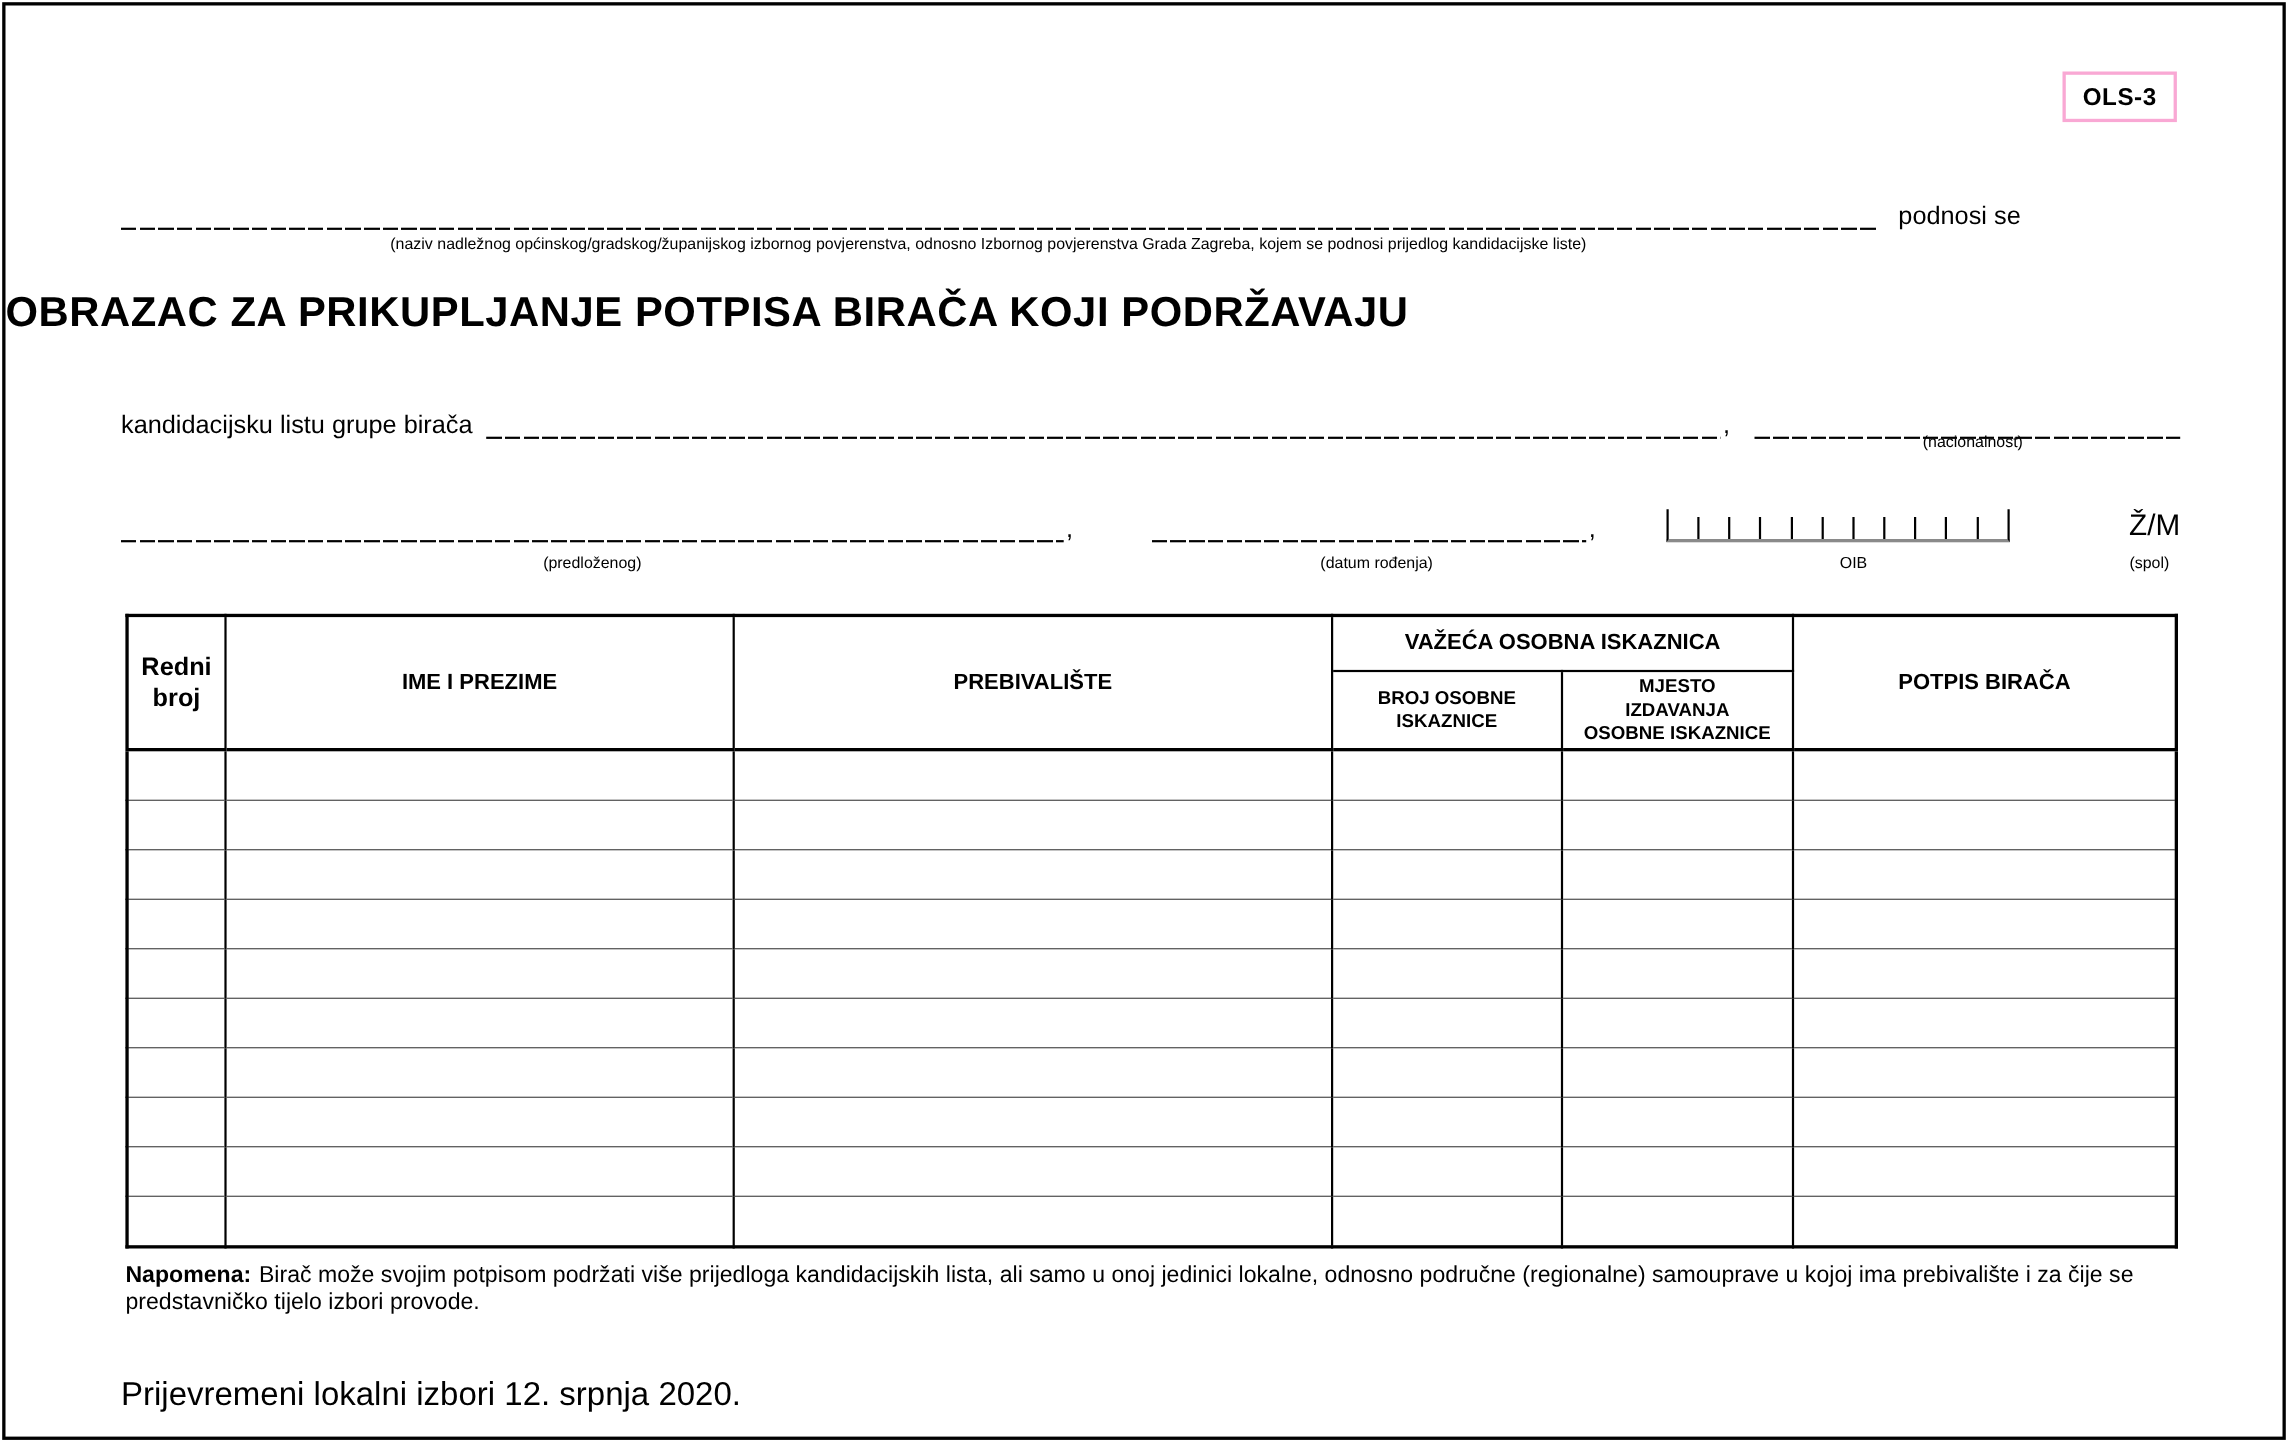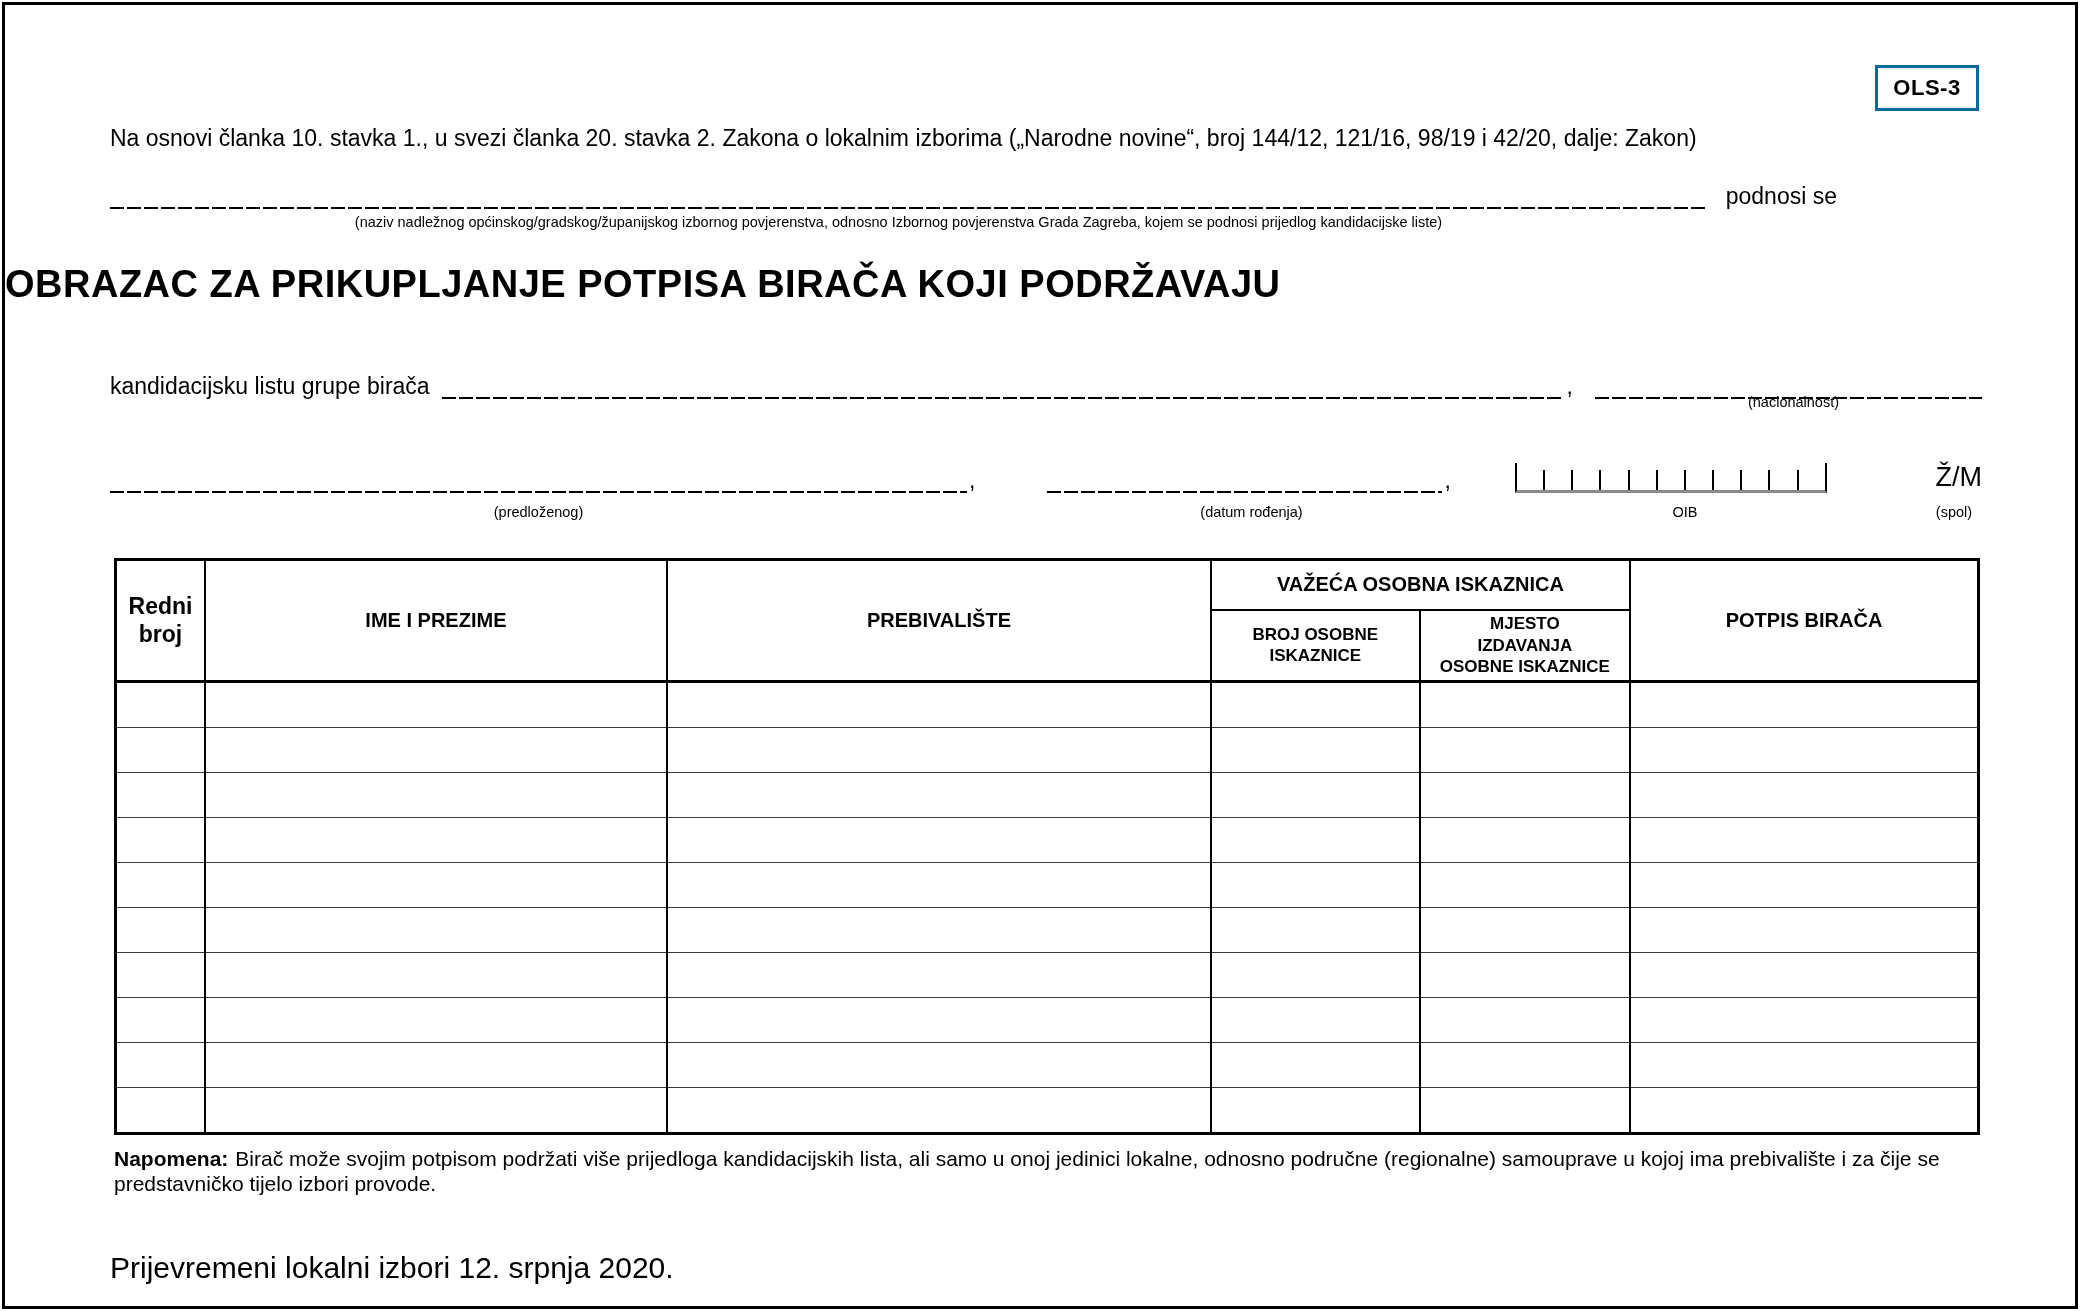--- a/index.html
+++ b/index.html
@@ -1,21 +1,21 @@
 <!DOCTYPE html>
 <html><head>
 <meta charset="utf-8">
 <style>
   html,body{margin:0;padding:0;background:#fff;}
   body{width:2080px;height:1311px;position:relative;font-family:"Liberation Sans","DejaVu Sans",sans-serif;color:#000;}
   .page{position:absolute;left:2px;top:2px;width:2076px;height:1307px;border:3px solid #000;box-sizing:border-box;background:#fff;}
   .abs{position:absolute;}
 
   
-  .ols-box{left:1870px;top:60px;width:104px;height:46px;border:3px solid #0369a1;box-sizing:border-box;
+  .ols-box{left:1870px;top:60px;width:104px;height:46px;border:3px solid #f9a8d4;box-sizing:border-box;
            display:flex;align-items:center;justify-content:center;font-size:22px;font-weight:bold;letter-spacing:.5px;}
 
   
   .intro{left:105px;top:120px;width:1880px;font-size:23px;white-space:nowrap;}
 
   
   .fillrow{display:flex;align-items:flex-end;}
   .uline{background-image:repeating-linear-gradient(to right,#000 0 14px,rgba(0,0,0,0) 14px 17px);
          background-repeat:no-repeat;background-size:100% 2px;background-position:0 100%;height:30px;}
   .rowA{left:105px;top:172px;width:1727px;height:32px;}
@@ -74,21 +74,20 @@
 </style>
 </head>
 <body>
 
 <div class="page">
 
   <div class="abs ols-box">
     <span>OLS-3</span>
   </div>
 
-  <div class="abs intro">Na osnovi članka 10. stavka 1., u svezi članka 20. stavka 2. Zakona o lokalnim izborima („Narodne novine“, broj 144/12, 121/16, 98/19 i 42/20, dalje: Zakon)</div>
 
   <div class="abs caption capA">(naziv nadležnog općinskog/gradskog/županijskog izbornog povjerenstva, odnosno Izbornog povjerenstva Grada Zagreba, kojem se podnosi prijedlog kandidacijske liste)</div>
   <div class="abs fillrow rowA">
     <div class="uline"></div>
     <span class="after-label">podnosi se</span>
   </div>
 
   <div class="abs title">OBRAZAC ZA PRIKUPLJANJE POTPISA BIRAČA KOJI PODRŽAVAJU</div>
 
   <div class="abs fillrow rowB">

